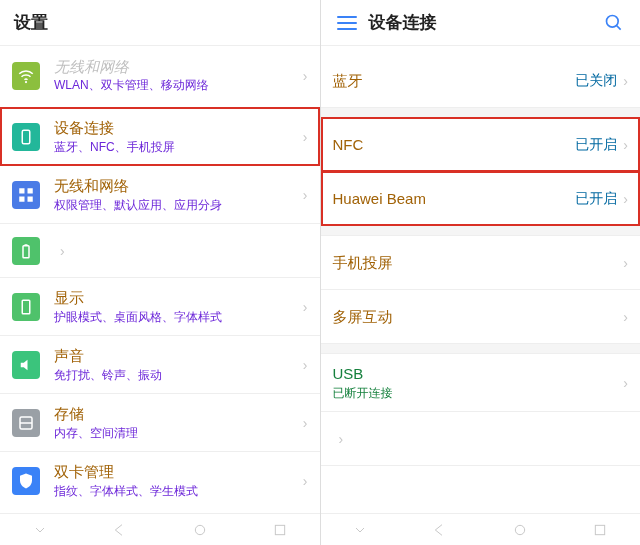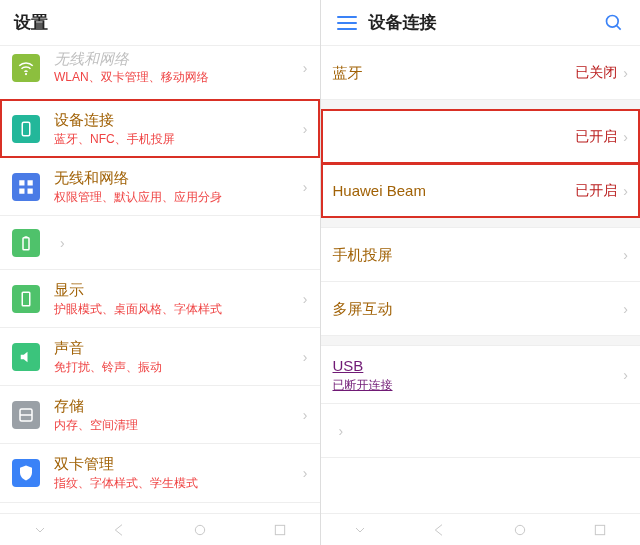--- a/index.html
+++ b/index.html
@@ -1,32 +1,32 @@
 <!DOCTYPE html>
 <html><head>
 <meta charset="utf-8">
 <style>
   * { box-sizing: border-box; margin: 0; padding: 0; }
   body { font-family: -apple-system, "Segoe UI", "PingFang SC", "Microsoft YaHei", sans-serif; background: #fff; width: 640px; height: 545px; overflow: hidden; }
   .container { display: flex; width: 640px; height: 545px; }
-  .panel { flex: 1; display: flex; flex-direction: column; border-right: 1px solid #ddd; position: relative; }
+  .panel { flex: 1; display: flex; flex-direction: column; border-right: 1px solid #ddd; position: relative; gap: 8px; }
   .panel:last-child { border-right: none; }
   .header { display: flex; align-items: center; height: 46px; padding: 0 14px; border-bottom: 1px solid #eee; }
   .header .title { font-size: 17px; font-weight: 600; color: #222; }
   .header .icon-slot { width: 24px; display: flex; align-items: center; justify-content: center; }
   .header .spacer { flex: 1; }
   .list { flex: 1; overflow: hidden; }
   .row { display: flex; align-items: center; padding: 10px 12px 10px 12px; border-bottom: 1px solid #eee; position: relative; min-height: 54px; }
   .row .icon-box { width: 28px; height: 28px; border-radius: 4px; margin-right: 14px; display: flex; align-items: center; justify-content: center; flex-shrink: 0; }
   .row .text-col { flex: 1; min-width: 0; }
   .row .primary { font-size: 15px; color: #a16207; line-height: 1.3; }
-  .row .secondary { font-size: 12px; color: #ef4444; margin-top: 2px; line-height: 1.3; }
+  .row .secondary { font-size: 12px; color: #6d28d9; margin-top: 2px; line-height: 1.3; }
   .row .chevron { color: #c8c8c8; font-size: 14px; margin-left: 6px; flex-shrink: 0; }
-  .row .status { font-size: 14px; color: #b91c1c; flex-shrink: 0; }
-  .row.disabled .primary, .row.disabled .secondary { color: #701a75; text-decoration: underline; }
+  .row .status { font-size: 14px; color: #0369a1; flex-shrink: 0; }
+  .row.disabled .primary, .row.disabled .secondary { color: #15803d; }
   .gap { height: 10px; background: #f5f5f5; border-bottom: 1px solid #eee; }
   .highlight-red { position: absolute; border: 2px solid #d93025; pointer-events: none; }
   .navbar { height: 32px; border-top: 1px solid #eee; display: flex; align-items: center; justify-content: space-around; color: #c8c8c8; }
   .cut-top .primary { color: #bfbfbf; font-style: italic; }
   .icon-svg { width: 18px; height: 18px; fill: #fff; }
   .hamburger { width: 20px; height: 14px; display: flex; flex-direction: column; justify-content: space-between; }
   .hamburger span { display: block; height: 2px; background: #3a82f7; border-radius: 1px; }
   .search-icon svg { width: 20px; height: 20px; stroke: #3a82f7; fill: none; stroke-width: 2; }
   .navbtn { width: 22px; height: 22px; display:flex; align-items:center; justify-content:center; }
   .navbtn svg { width: 16px; height: 16px; stroke: #c8c8c8; fill: none; stroke-width: 1.5; }
@@ -188,20 +188,21 @@
         <div class="row">
           <div class="text-col">
             <div class="primary">蓝牙</div>
           </div>
           <div class="status">已关闭</div>
           <div class="chevron">›</div>
         </div>
         <div class="gap"></div>
         <div class="row">
           <div class="text-col">
+            <div class="primary">NFC</div>
           </div>
           <div class="status">已开启</div>
           <div class="chevron">›</div>
           <div class="highlight-red" style="inset: -1px 0px;"></div>
         </div>
         <div class="row">
           <div class="text-col">
             <div class="primary">Huawei Beam</div>
           </div>
           <div class="status">已开启</div>

